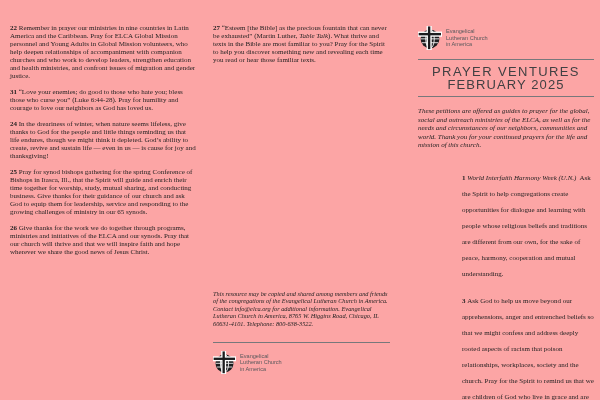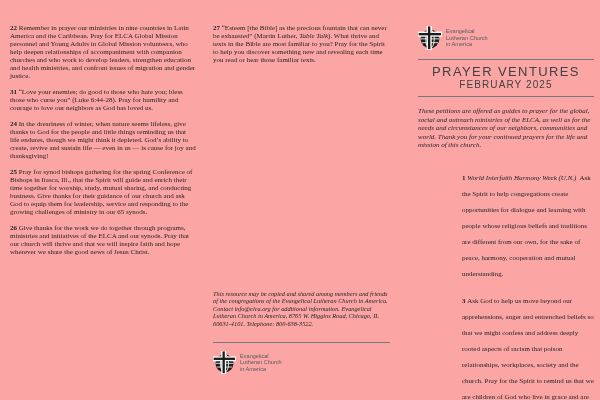--- a/index.html
+++ b/index.html
@@ -35,21 +35,21 @@
   .col2 .logo{position:absolute;top:327px;left:0;}
   .cover-logo{margin:2px 0 9px 0;}
   .cover-rule1{width:176px;}
   .cover-head{
     text-align:center;
     font-family:"Liberation Sans", sans-serif;
     color:#414042;
     padding:5px 0 6px 0;
   }
   .cover-title{font-size:13px;line-height:14px;letter-spacing:1.4px;font-weight:500;}
-  .cover-subtitle{font-size:10px;line-height:10px;letter-spacing:1.1px;font-weight:500;margin-top:1px;}
+  .cover-subtitle{font-size:13px;line-height:10px;letter-spacing:1.1px;font-weight:500;margin-top:1px;}
   .cover-rule2{width:176px;margin-bottom:10px;}
   .cover-intro{
     font-style:italic;font-size:7px;line-height:8.6px;
     margin:0 0 20px 0;
   }
   .cover-paras .para{margin-bottom:11px;line-height:16px;margin-left:44px;}
 </style>
 </head>
 <body>
 

